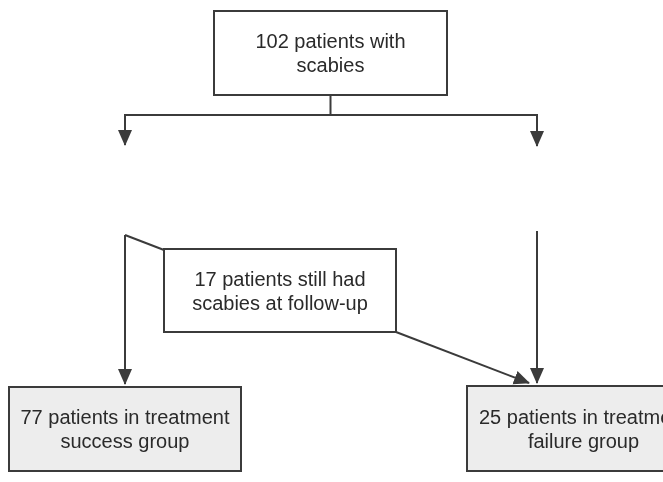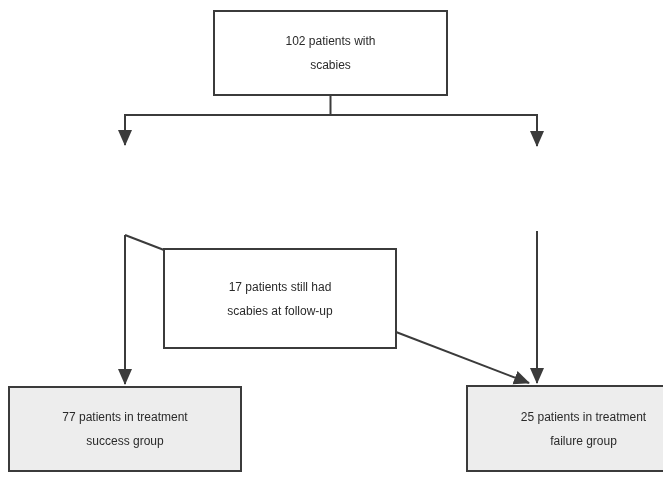--- a/index.html
+++ b/index.html
@@ -36,32 +36,32 @@
   .node {
     position: absolute;
     box-sizing: border-box;
     border: 2px solid var(--border);
     background: var(--node-fill);
     display: flex;
     align-items: center;
     justify-content: center;
     text-align: center;
     white-space: pre-line;
-    font-size: 12px;
+    font-size: 20px;
     line-height: 24px;
     color: var(--text);
     padding: 4px 10px;
   }
   .node.terminal {
     background: var(--terminal-fill);
   }
   #node-total        { left: 213px; top: 10px;  width: 235px; height: 86px; }
   #node-followup     { left: 10px;  top: 147px; width: 232px; height: 88px; }
   #node-initial      { left: 420px; top: 148px; width: 232px; height: 83px; }
-  #node-still        { left: 163px; top: 248px; width: 234px; height: 101px; }
+  #node-still        { left: 163px; top: 248px; width: 234px; height: 85px; }
   #node-success      { left: 8px;   top: 386px; width: 234px; height: 86px; }
   #node-failure      { left: 418px; top: 385px; width: 235px; height: 87px; margin-left: 48px; }
 </style>
 </head>
 <body>
 
 <div class="stage">
 
   <svg class="connector-layer" width="663" height="482" viewBox="0 0 663 482" aria-hidden="true">
     <defs>

